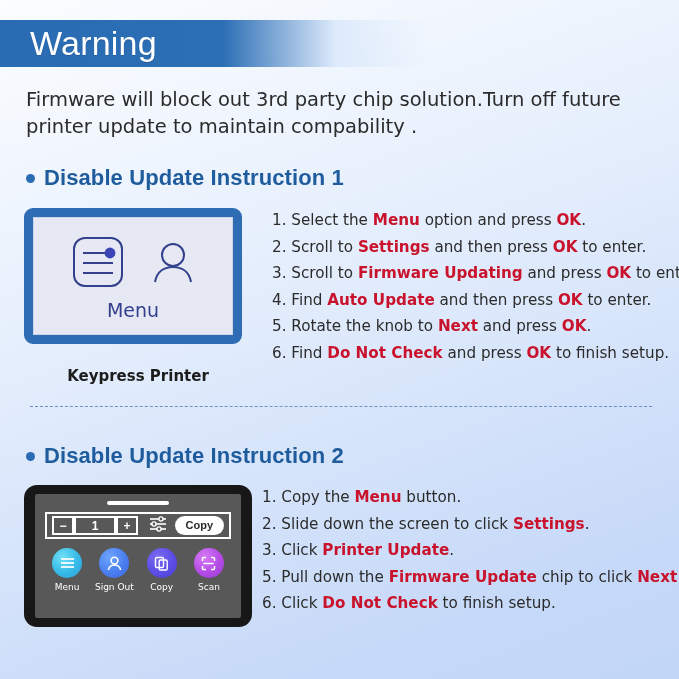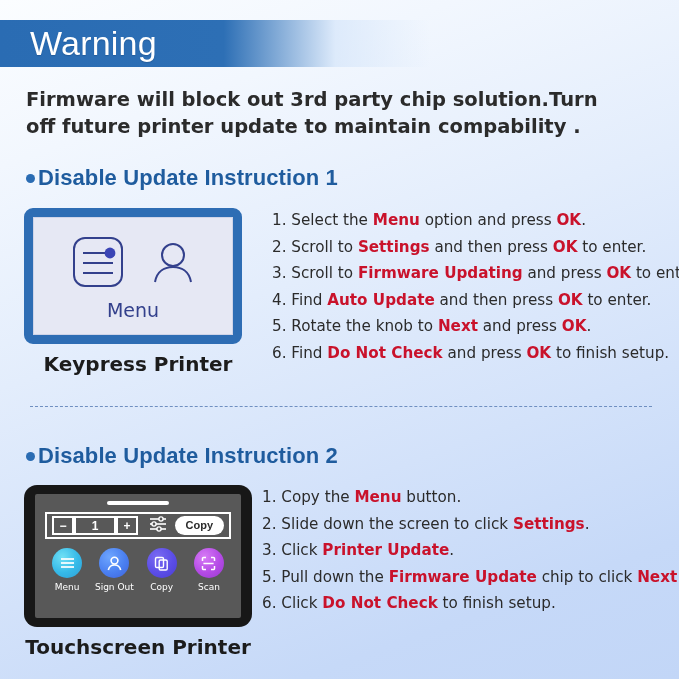--- a/index.html
+++ b/index.html
@@ -25,47 +25,47 @@
     font-size:34px;font-weight:normal;color:#ffffff;
     letter-spacing:0.2px;line-height:43px;
     text-shadow:0 1px 1px rgba(20,60,110,.35);
   }
 
   
   .intro{
     position:absolute;left:26px;top:86px;width:600px;
     font-size:19.5px;color:#2b2b2b;line-height:27px;
     font-family:"DejaVu Sans", sans-serif;
-    font-weight:700;
-  }
-
-  
-  .sec-head{position:absolute;display:flex;align-items:center;gap:3px;}
+    font-weight:400;
+  }
+
+  
+  .sec-head{position:absolute;display:flex;align-items:center;gap:9px;}
   .sec-bullet{
     width:9px;height:9px;border-radius:50%;background:#2a6cb3;display:block;flex:0 0 auto;
   }
   .sec-title{
     font-size:22px;font-weight:bold;color:#1f5c9e;letter-spacing:.1px;
   }
   #head1{left:26px;top:165px;}
   #head2{left:26px;top:443px;}
 
   
   .divider{
     position:absolute;left:30px;top:406px;width:622px;height:0;
     border-top:1px dashed #6f8fc0;
   }
 
   
   .figure{position:absolute;width:228px;}
   #fig1{left:24px;top:208px;}
   #fig2{left:24px;top:485px;}
   .fig-caption{
-    text-align:center;font-size:20px;color:#1c1c1c;font-weight:bold;
-    margin-top:8px;font-family:"DejaVu Sans", sans-serif;
+    text-align:center;font-size:15px;color:#1c1c1c;font-weight:bold;
+    margin-top:23px;font-family:"DejaVu Sans", sans-serif;
   }
 
   
   .kp-body{
     width:218px;height:136px;box-sizing:border-box;
     border:9px solid #2e6db4;border-radius:9px;background:#2e6db4;
     padding:0;
   }
   .kp-screen{
     width:100%;height:100%;box-sizing:border-box;
@@ -254,21 +254,20 @@
                 <path d="M14.5 11 V13.4 A1.1 1.1 0 0 1 13.4 14.5 H11" fill="none" stroke="#fff" stroke-width="1.5"></path>
                 <path d="M6 14.5 H3.6 A1.1 1.1 0 0 1 2.5 13.4 V11" fill="none" stroke="#fff" stroke-width="1.5"></path>
                 <line x1="3.4" y1="8.5" x2="13.6" y2="8.5" stroke="#fff" stroke-width="1.5"></line>
               </svg>
             </div>
             <div class="app-label">Scan</div>
           </div>
         </div>
       </div>
     </div>
-    <div class="fig-caption">Touchscreen Printer</div>
   </div>
 
   <div class="steps" id="steps2">
       <div class="step"><span>1. </span><span>Copy the </span><b>Menu</b><span> button.</span></div>
       <div class="step"><span>2. </span><span>Slide down the screen to click </span><b>Settings</b><span>.</span></div>
       <div class="step"><span>3. </span><span>Click </span><b>Printer Update</b><span>.</span></div>
       <div class="step"><span>5. </span><span>Pull down the </span><b>Firmware Update</b><span> chip to click </span><b>Next</b></div>
       <div class="step"><span>6. </span><span>Click </span><b>Do Not Check</b><span> to finish setup.</span></div>
     </div>
 

